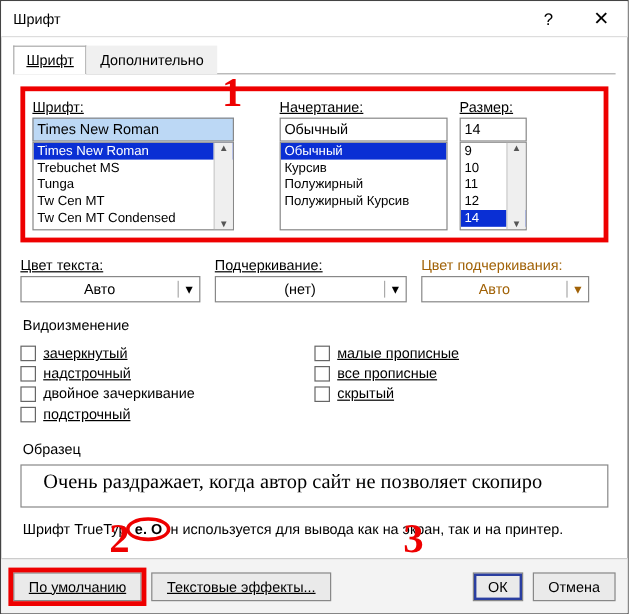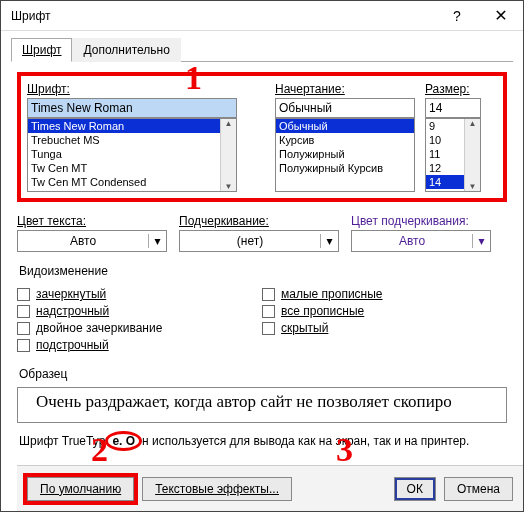--- a/index.html
+++ b/index.html
@@ -10,48 +10,48 @@
   .tb-btn { width: 44px; height: 30px; display: flex; align-items: center; justify-content: center; font-size: 14px; }
   .tb-close { font-size: 16px; }
   .tabs { display: flex; padding: 6px 10px 0 10px; position: relative; }
   .tab { padding: 4px 10px; border: 1px solid transparent; position: relative; top: 1px; background: #f0f0f0; }
   .tab.active { background: #fff; border: 1px solid #aaa; border-bottom: 1px solid #fff; }
   .tab-panel { border-top: 1px solid #aaa; margin: 0 10px; padding: 10px 6px 6px 6px; }
   .ann1 { position:absolute; left:184px; top:28px; color:#e00; font-size:34px; font-weight:bold; font-family:"Times New Roman",serif; }
   .redbox { border: 4px solid #e00; padding: 6px; }
   .row1 { display:flex; gap:10px; }
   .col { display:flex; flex-direction:column; }
-  .col-font { width: 210px; }
+  .col-font { width: 168px; }
   .col-style { width: 140px; margin-left: 28px; }
   .col-size { width: 56px; }
   .lbl { margin-bottom: 2px; }
   .u-f { text-decoration: underline; text-decoration-style: solid; }
   input.txt { height: 20px; border:1px solid #888; padding:1px 3px; width:100%; }
   .selinput { background: #bcd8f5; }
   .listbox { border:1px solid #888; height: 74px; overflow:hidden; background:#fff; position:relative; }
   .listbox .item { padding: 0 3px; height: 14px; line-height:14px; white-space:nowrap; overflow:hidden; font-size:11px; }
   .listbox .sel { background:#0a2fd4; color:#fff; }
   .scroll { position:absolute; right:0; top:0; bottom:0; width:16px; background:#efefef; border-left:1px solid #ccc; display:flex; flex-direction:column; justify-content:space-between; align-items:center; }
   .scroll span { font-size:8px; color:#555; }
   .row2 { display:flex; gap:12px; margin-top:12px; }
   .fc { display:flex; flex-direction:column; }
   .combo { display:flex; align-items:center; border:1px solid #888; height:22px; width:100%; }
   .combo span:first-child { flex:1; text-align:center; }
   .combo .arr { width:18px; text-align:center; border-left:1px solid #aaa; }
-  .disabled { color:#4c1d95; }
+  .disabled { color:#a16207; }
   .section-title { margin: 12px 0 6px 2px; }
   .effects { display:flex; }
   .eff-col { flex:1; }
   .cb { display:flex; align-items:center; margin:3px 0; }
   .cb .box { width:13px; height:13px; border:1px solid #666; margin-right:6px; }
   .ul { text-decoration: underline; }
   .sample-box { border:1px solid #888; height:36px; margin-top:4px; padding:4px 18px; overflow:hidden; white-space:nowrap; font-family:"Times New Roman",serif; font-size:17px; }
   .hint { margin:8px 2px; font-size:11px; }
   .ann-ellipse { display:inline-block; border:3px solid #e00; border-radius:50%; padding:0 4px; line-height:14px;font-weight:bold; }
-  .footer { position:absolute; left:16px; right:0; bottom:0; height:46px; border-top:1px solid #ccc; background:#f3f3f3; display:flex; align-items:center; padding:0 10px; gap:8px; }
+  .footer { position:absolute; left:0; right:0; bottom:0; height:46px; border-top:1px solid #ccc; background:#f3f3f3; display:flex; align-items:center; padding:0 10px; gap:8px; }
   .btn { border:1px solid #888; background:#eaeaea; height:24px; padding:0 12px; display:flex; align-items:center; }
   .ann2 { position:absolute; left:90px; bottom:42px; color:#e00; font-size:34px; font-weight:bold; font-family:"Times New Roman",serif; }
   .ann3 { position:absolute; left:335px; bottom:42px; color:#e00; font-size:34px; font-weight:bold; font-family:"Times New Roman",serif; }
   .red-out { outline:4px solid #e00; }
   .ok-inner { outline:2px solid #2a3ea0; outline-offset:-3px; }
 </style>
 </head>
 <body>
 
 <div class="window">

